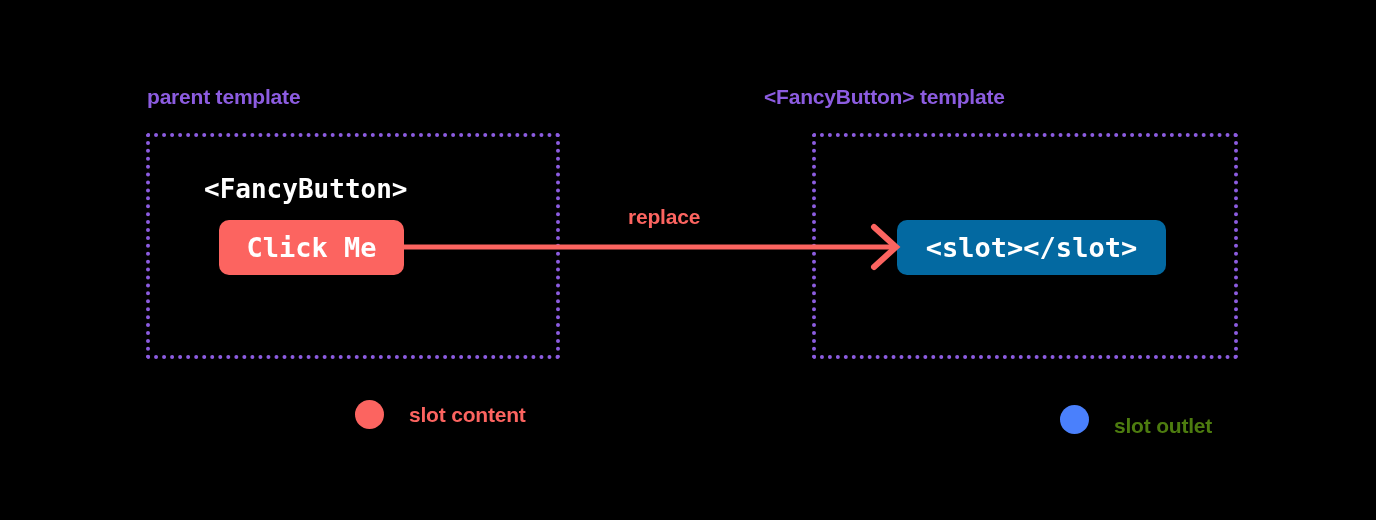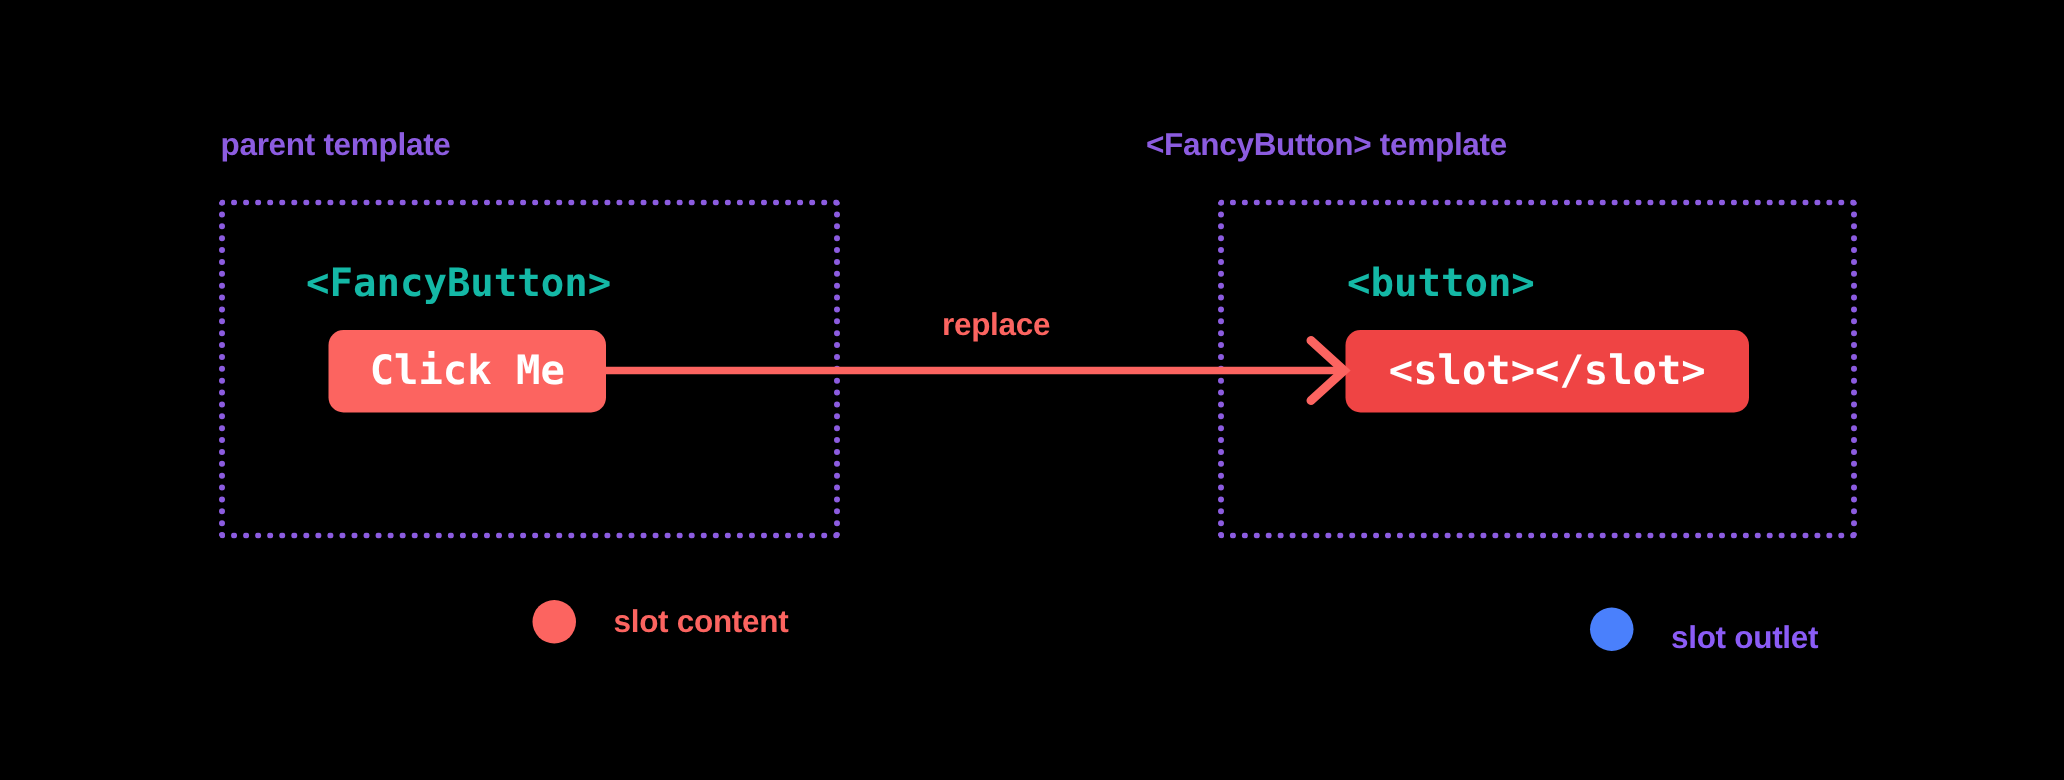--- a/index.html
+++ b/index.html
@@ -39,21 +39,21 @@
   }
   #box-parent { left: 146px; top: 133px; width: 414px; height: 226px; }
   #box-fancy  { left: 812px; top: 133px; width: 426px; height: 226px; }
 
   
   .code {
     position: absolute;
     font-family: "DejaVu Sans Mono", "Liberation Mono", monospace;
     font-weight: bold;
     font-size: 26px;
-    color: #14b8a6;
+    color: #ffffff;
     white-space: nowrap;
     letter-spacing: 0px;
   }
   #code-open-fancy  { left: 204px; top: 174px; }
   #code-close-fancy { left: 204px; top: 294px; }
   #code-open-button  { left: 898px; top: 174px; }
   #code-close-button { left: 898px; top: 294px; }
 
   
   .chip {
@@ -68,21 +68,21 @@
     color: #ffffff;
     white-space: nowrap;
     box-sizing: border-box;
   }
   #chip-click-me {
     left: 219px; top: 220px; width: 185px; height: 55px;
     background: #fc6460;
   }
   #chip-slot {
     left: 897px; top: 220px; width: 269px; height: 55px;
-    background: #ef4444;
+    background: #0369a1;
   }
 
   
   #arrow-group {
     position: absolute;
     left: 400px; top: 205px;
     width: 504px; height: 86px;
   }
   #arrow-label {
     position: absolute;
@@ -115,38 +115,37 @@
   #legend-dot-content { background: #fc6460; }
   #legend-dot-outlet  { background: #4a80fc; }
   .legend-label {
     font-family: "Liberation Sans", sans-serif;
     font-weight: bold;
     font-size: 21px;
     letter-spacing: -0.2px;
     white-space: nowrap;
   }
   #legend-label-content { color: #fc6460; }
-  #legend-label-outlet  { color: #8b5cf6; margin-top: 14px; }
+  #legend-label-outlet  { color: #4d7c0f; margin-top: 14px; }
 </style>
 </head>
 <body>
 
 <div id="canvas">
 
   <div class="caption" id="caption-parent">parent template</div>
 
   <div class="caption" id="caption-fancy">&lt;FancyButton&gt; template</div>
 
   <div class="template-box" id="box-parent"></div>
 
   <div class="template-box" id="box-fancy"></div>
 
   <div class="code" id="code-open-fancy">&lt;FancyButton&gt;</div>
 
-  <div class="code" id="code-open-button">&lt;button&gt;</div>
 
   <div class="chip" id="chip-click-me">Click Me</div>
 
   <div class="chip" id="chip-slot">&lt;slot&gt;&lt;/slot&gt;</div>
 
   <div id="arrow-group">
     <div id="arrow-label">replace</div>
     <svg id="arrow-svg" width="504" height="86" viewBox="0 0 504 86">
       <line x1="2" y1="42" x2="494" y2="42" stroke="#fc6460" stroke-width="5" stroke-linecap="butt"></line>
       <polyline points="474,22 496,42 474,62" fill="none" stroke="#fc6460" stroke-width="6" stroke-linecap="round" stroke-linejoin="miter"></polyline>

